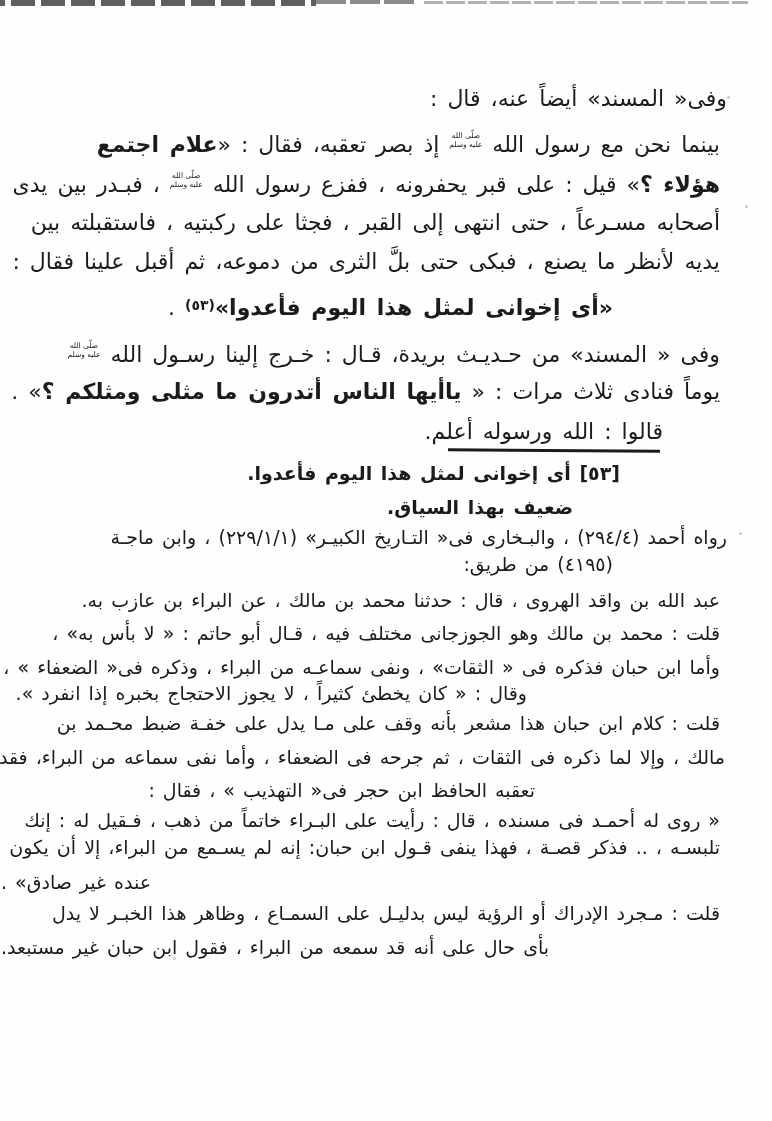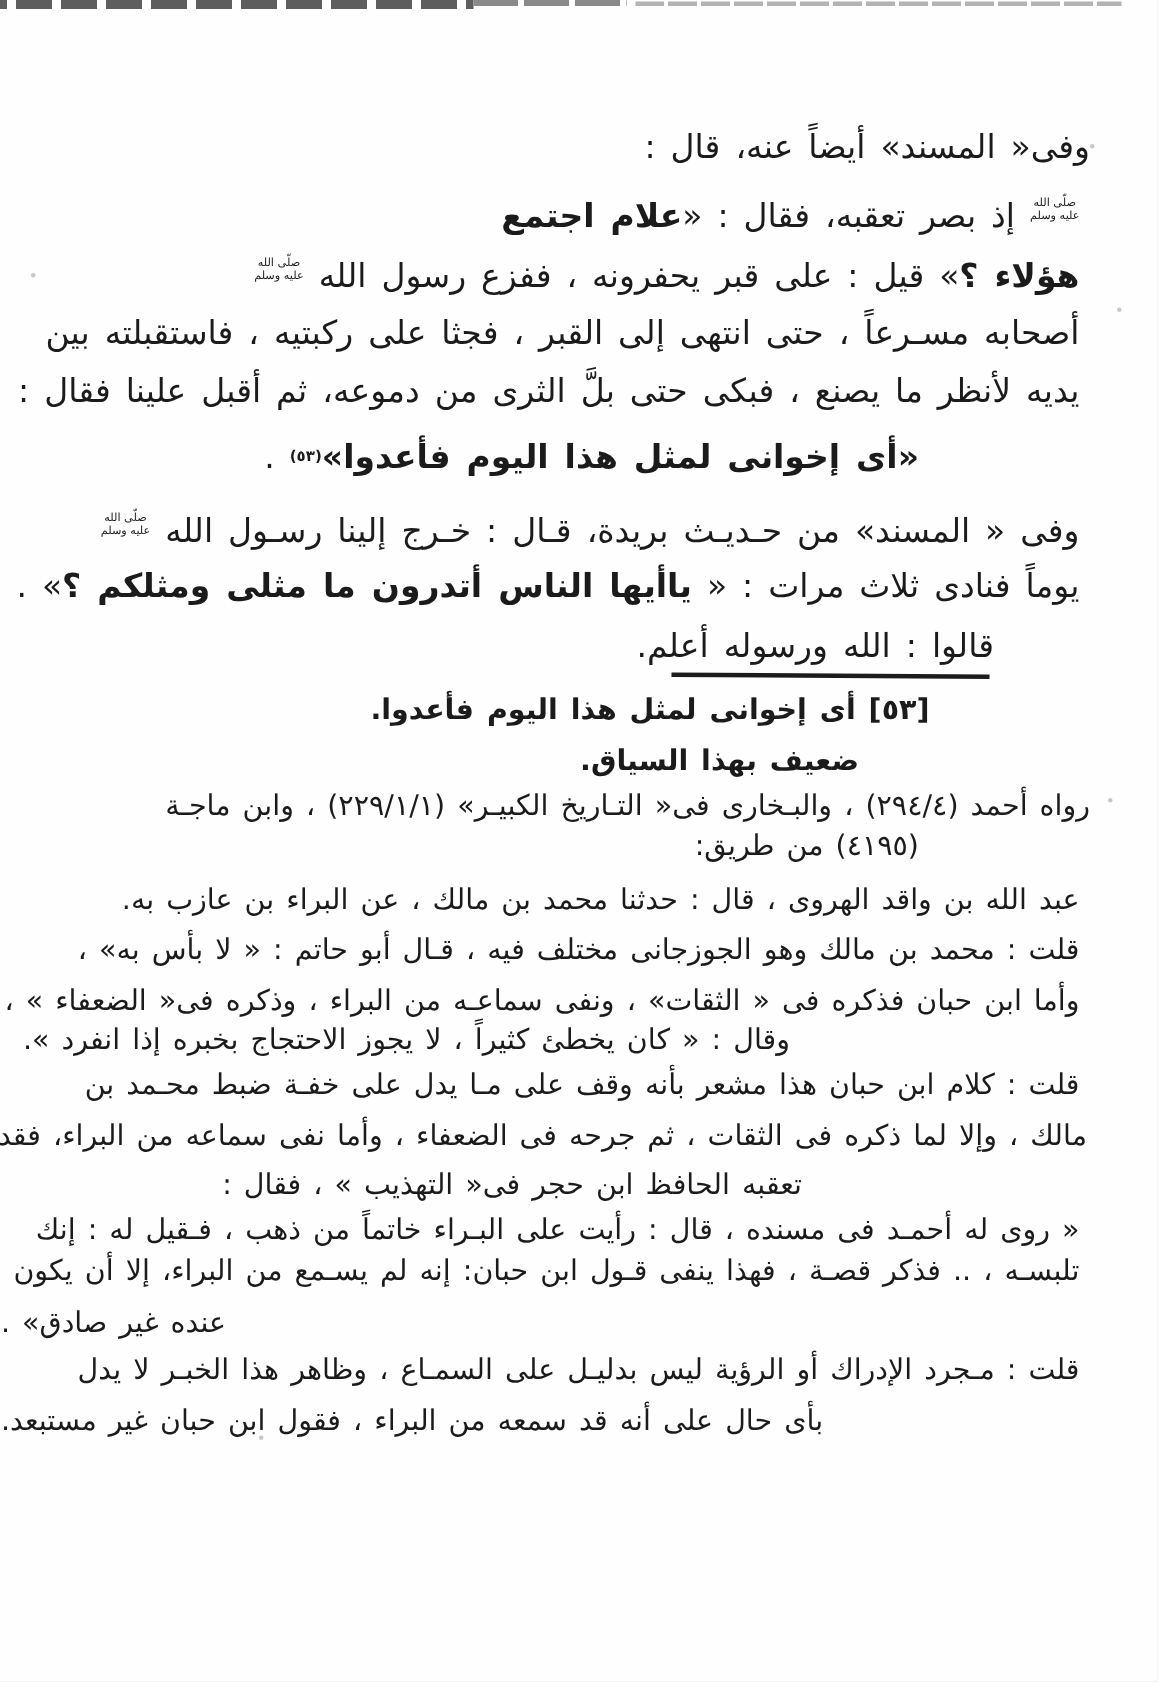--- a/index.html
+++ b/index.html
@@ -26,21 +26,21 @@
 
   .line{
     position:absolute;
     direction:rtl;
     white-space:nowrap;
     line-height:30px;
   }
   .main-line{font-size:22px;word-spacing:3px;}
   .fn-line{font-size:19px;word-spacing:2px;line-height:26px;}
   .seg-b{font-weight:bold;}
-  .fn-ref{font-size:10px;vertical-align:5px;font-weight:bold;}
+  .fn-ref{font-size:14px;vertical-align:5px;font-weight:bold;}
   .saw{
     display:inline-flex;flex-direction:column;
     font-size:7.5px;line-height:1.15;word-spacing:0;
     text-align:center;vertical-align:middle;
     transform:translateY(-5px);
     font-weight:normal;
   }
   .separator{position:absolute;top:449px;left:467px;width:212px;height:3px;background:#1c1c1c;transform:rotate(.4deg);}
   .page-number{
     position:absolute;top:999px;left:0;right:0;
@@ -51,28 +51,28 @@
 </head>
 <body>
 
 <div class="page">
   <div class="noise-a"></div>
   <div class="noise-b"></div>
   <div class="noise-c"></div>
 
   <div id="main-block">
       <div class="line main-line" style="top: 84px; right: 45px;"><span class="">وفى« المسند» أيضاً عنه، قال :</span></div>
-      <div class="line main-line" style="top: 130px; right: 52px;"><span class="saw">
+      <div class="line main-line" style="top: 130px; right: 52px;"><span class="">بينما نحن مع رسول الله </span><span class="saw">
           <span>صلّى الله</span>
           <span>عليه وسلم</span>
         </span><span class=""> إذ بصر تعقبه، فقال : «</span><span class="seg-b ">علام اجتمع</span></div>
       <div class="line main-line" style="top: 170px; right: 52px;"><span class="seg-b ">هؤلاء ؟</span><span class="">» قيل : على قبر يحفرونه ، ففزع رسول الله </span><span class="saw">
           <span>صلّى الله</span>
           <span>عليه وسلم</span>
-        </span></div>
+        </span><span class=""> ، فبـدر بين يدى</span></div>
       <div class="line main-line" style="top: 208px; right: 52px;"><span class="">أصحابه مسـرعاً ، حتى انتهى إلى القبر ، فجثا على ركبتيه ، فاستقبلته بين</span></div>
       <div class="line main-line" style="top: 247px; right: 52px;"><span class="">يديه لأنظر ما يصنع ، فبكى حتى بلَّ الثرى من دموعه، ثم أقبل علينا فقال :</span></div>
       <div class="line main-line" style="top: 290px; right: 159px;"><span class="seg-b ">«أى إخوانى لمثل هذا اليوم فأعدوا»</span><span class="fn-ref">(٥٣)</span><span class=""> .</span></div>
       <div class="line main-line" style="top: 340px; right: 52px;"><span class="">وفى « المسند» من حـديـث بريدة، قـال : خـرج إلينا رسـول الله </span><span class="saw">
           <span>صلّى الله</span>
           <span>عليه وسلم</span>
         </span></div>
       <div class="line main-line" style="top: 377px; right: 52px; margin-left: 44px;"><span class="">يوماً فنادى ثلاث مرات : « </span><span class="seg-b ">ياأيها الناس  أتدرون ما مثلى ومثلكم ؟</span><span class="">» .</span></div>
       <div class="line main-line" style="top: 417px; right: 109px;"><span class="">قالوا : الله ورسوله أعلم.</span></div>
     </div>

